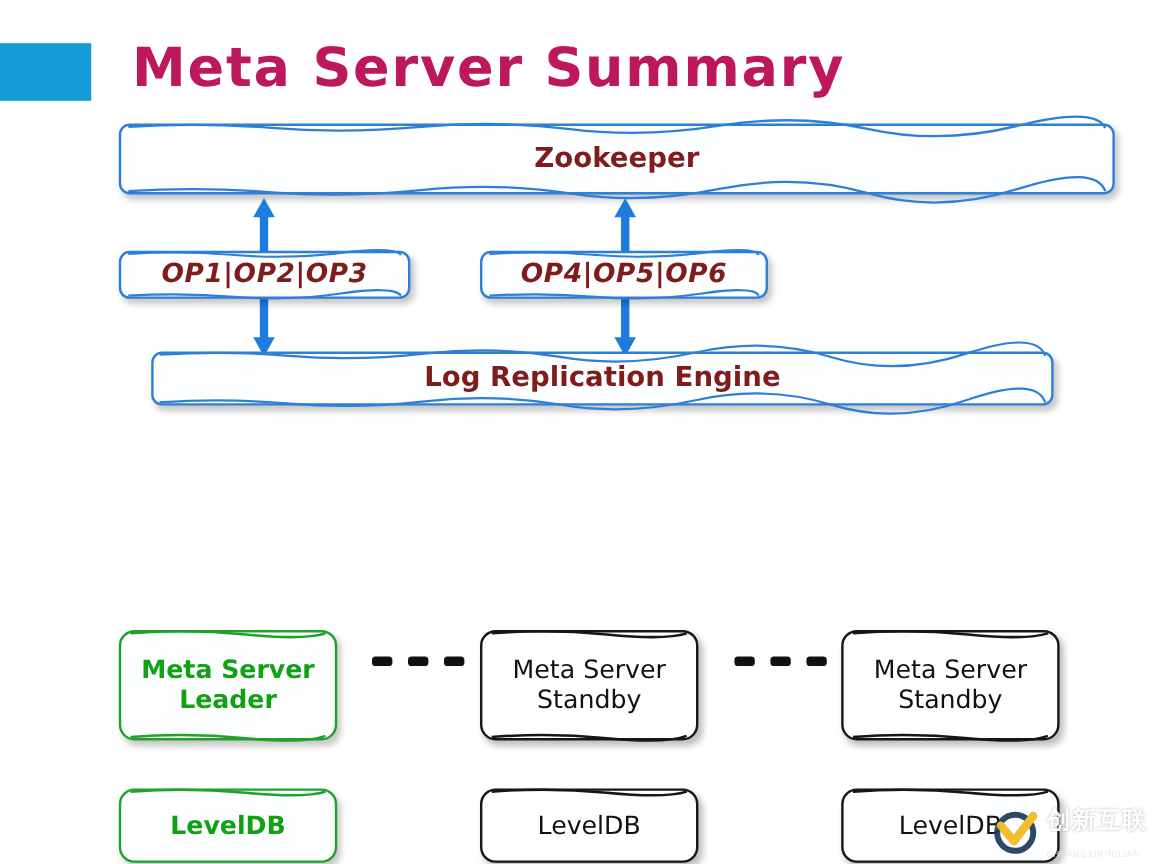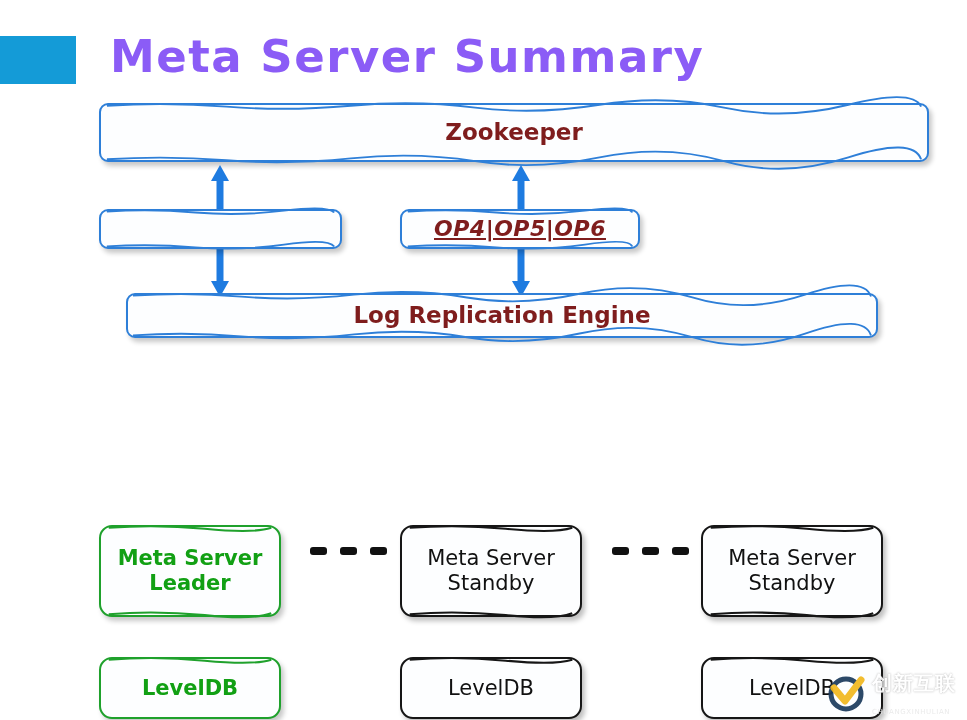--- a/index.html
+++ b/index.html
@@ -31,21 +31,21 @@
     background: #149BD7;
   }
   .slide-title {
     position: absolute;
     left: 110px;
     top: 30px;
     font-family: "DejaVu Sans", sans-serif;
     font-size: 45px;
     font-weight: bold;
     letter-spacing: 1.5px;
-    color: #8b5cf6;
+    color: #be185d;
     white-space: nowrap;
     line-height: 1.2;
   }
 
   
   .box {
     position: absolute;
     box-sizing: border-box;
     background: #fdfeff;
     display: flex;
@@ -204,23 +204,24 @@
     </svg>
   </div>
 
   <div class="box blue op" style="left:99px; top:209px; width:243px; height:40px;">
     <div class="squiggle">
       <svg viewBox="0 0 251 48" preserveAspectRatio="none">
         <path d="M10,5 Q55,2 100,6 T190,4 T241,6" fill="none" stroke="#2E7FD8" stroke-width="2"></path>
         <path d="M10,43 Q55,40 100,44 T190,41 T241,43" fill="none" stroke="#2E7FD8" stroke-width="2"></path>
       </svg>
     </div>
-  </div>
-
-  <div class="box blue op" style="left:400px; top:209px; width:240px; height:40px;text-decoration:underline;">
+    <span class="label">OP1|OP2|OP3</span>
+  </div>
+
+  <div class="box blue op" style="left:400px; top:209px; width:240px; height:40px;">
     <div class="squiggle">
       <svg viewBox="0 0 248 48" preserveAspectRatio="none">
         <path d="M10,5 Q55,2 100,6 T190,4 T238,6" fill="none" stroke="#2E7FD8" stroke-width="2"></path>
         <path d="M10,43 Q55,40 100,44 T190,41 T238,43" fill="none" stroke="#2E7FD8" stroke-width="2"></path>
       </svg>
     </div>
     <span class="label">OP4|OP5|OP6</span>
   </div>
 
   <div class="box blue" style="left:99px; top:293px; width:752px; height:45px;margin-left:27px;">

